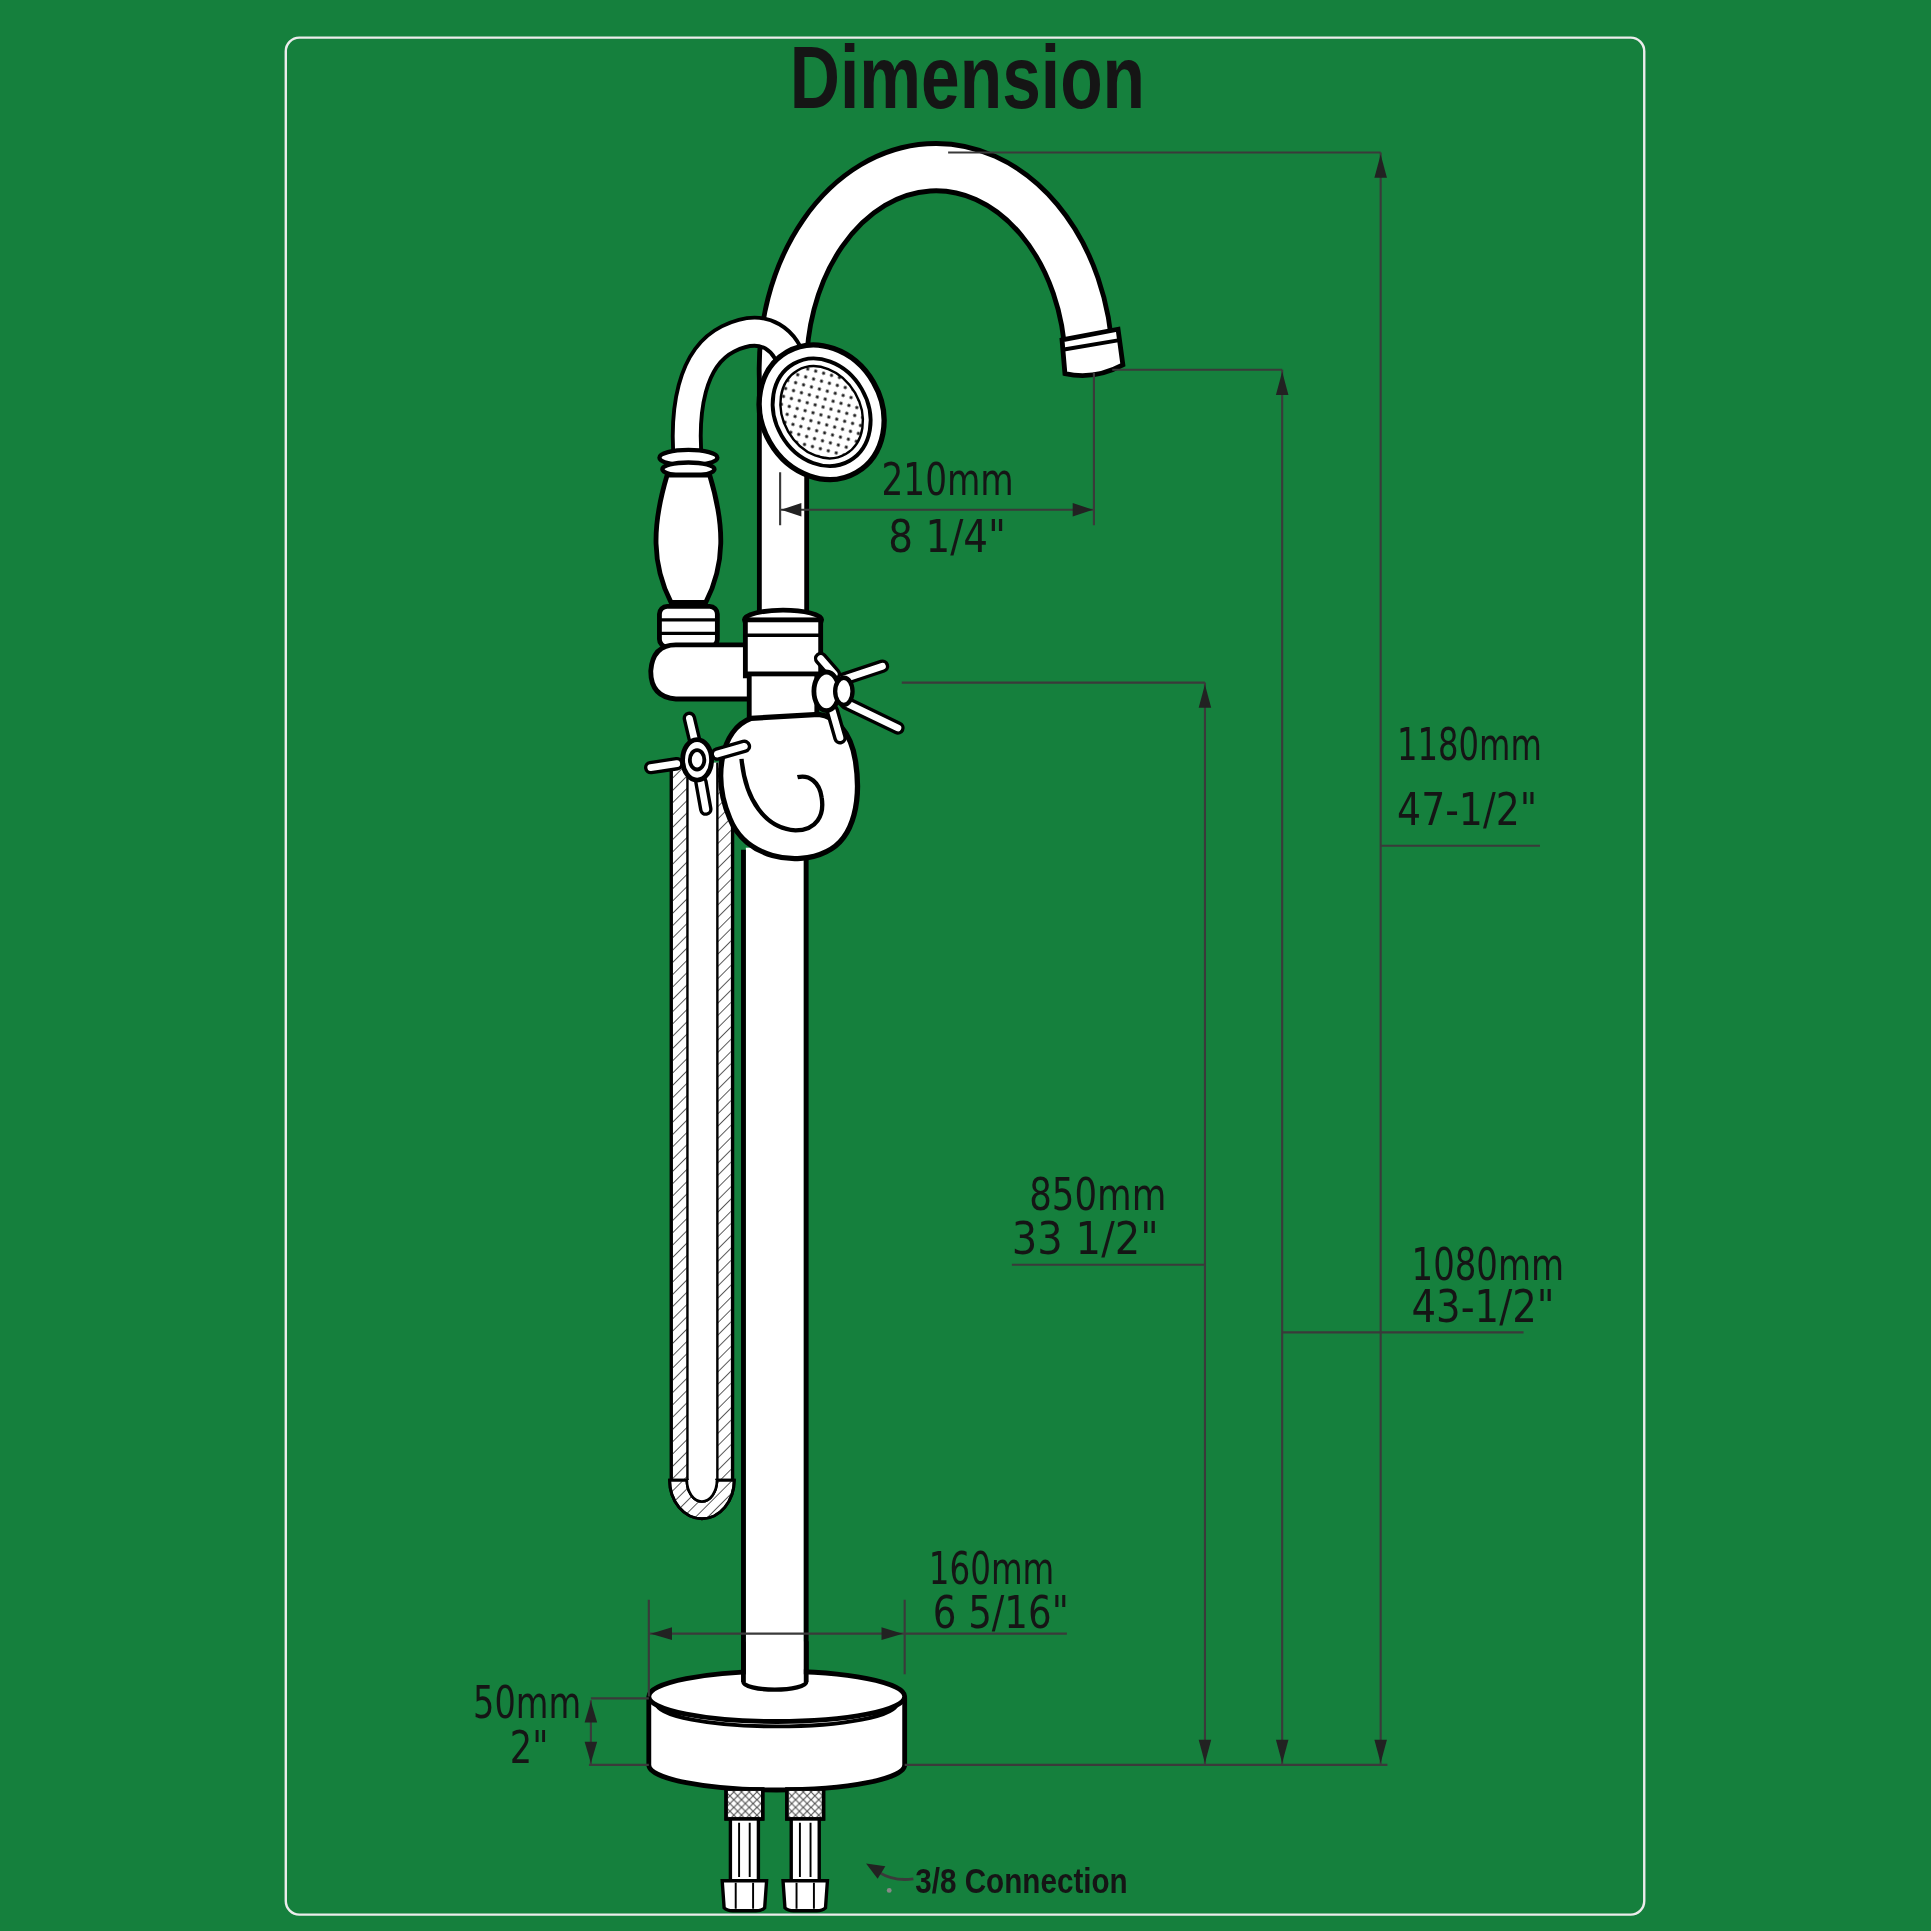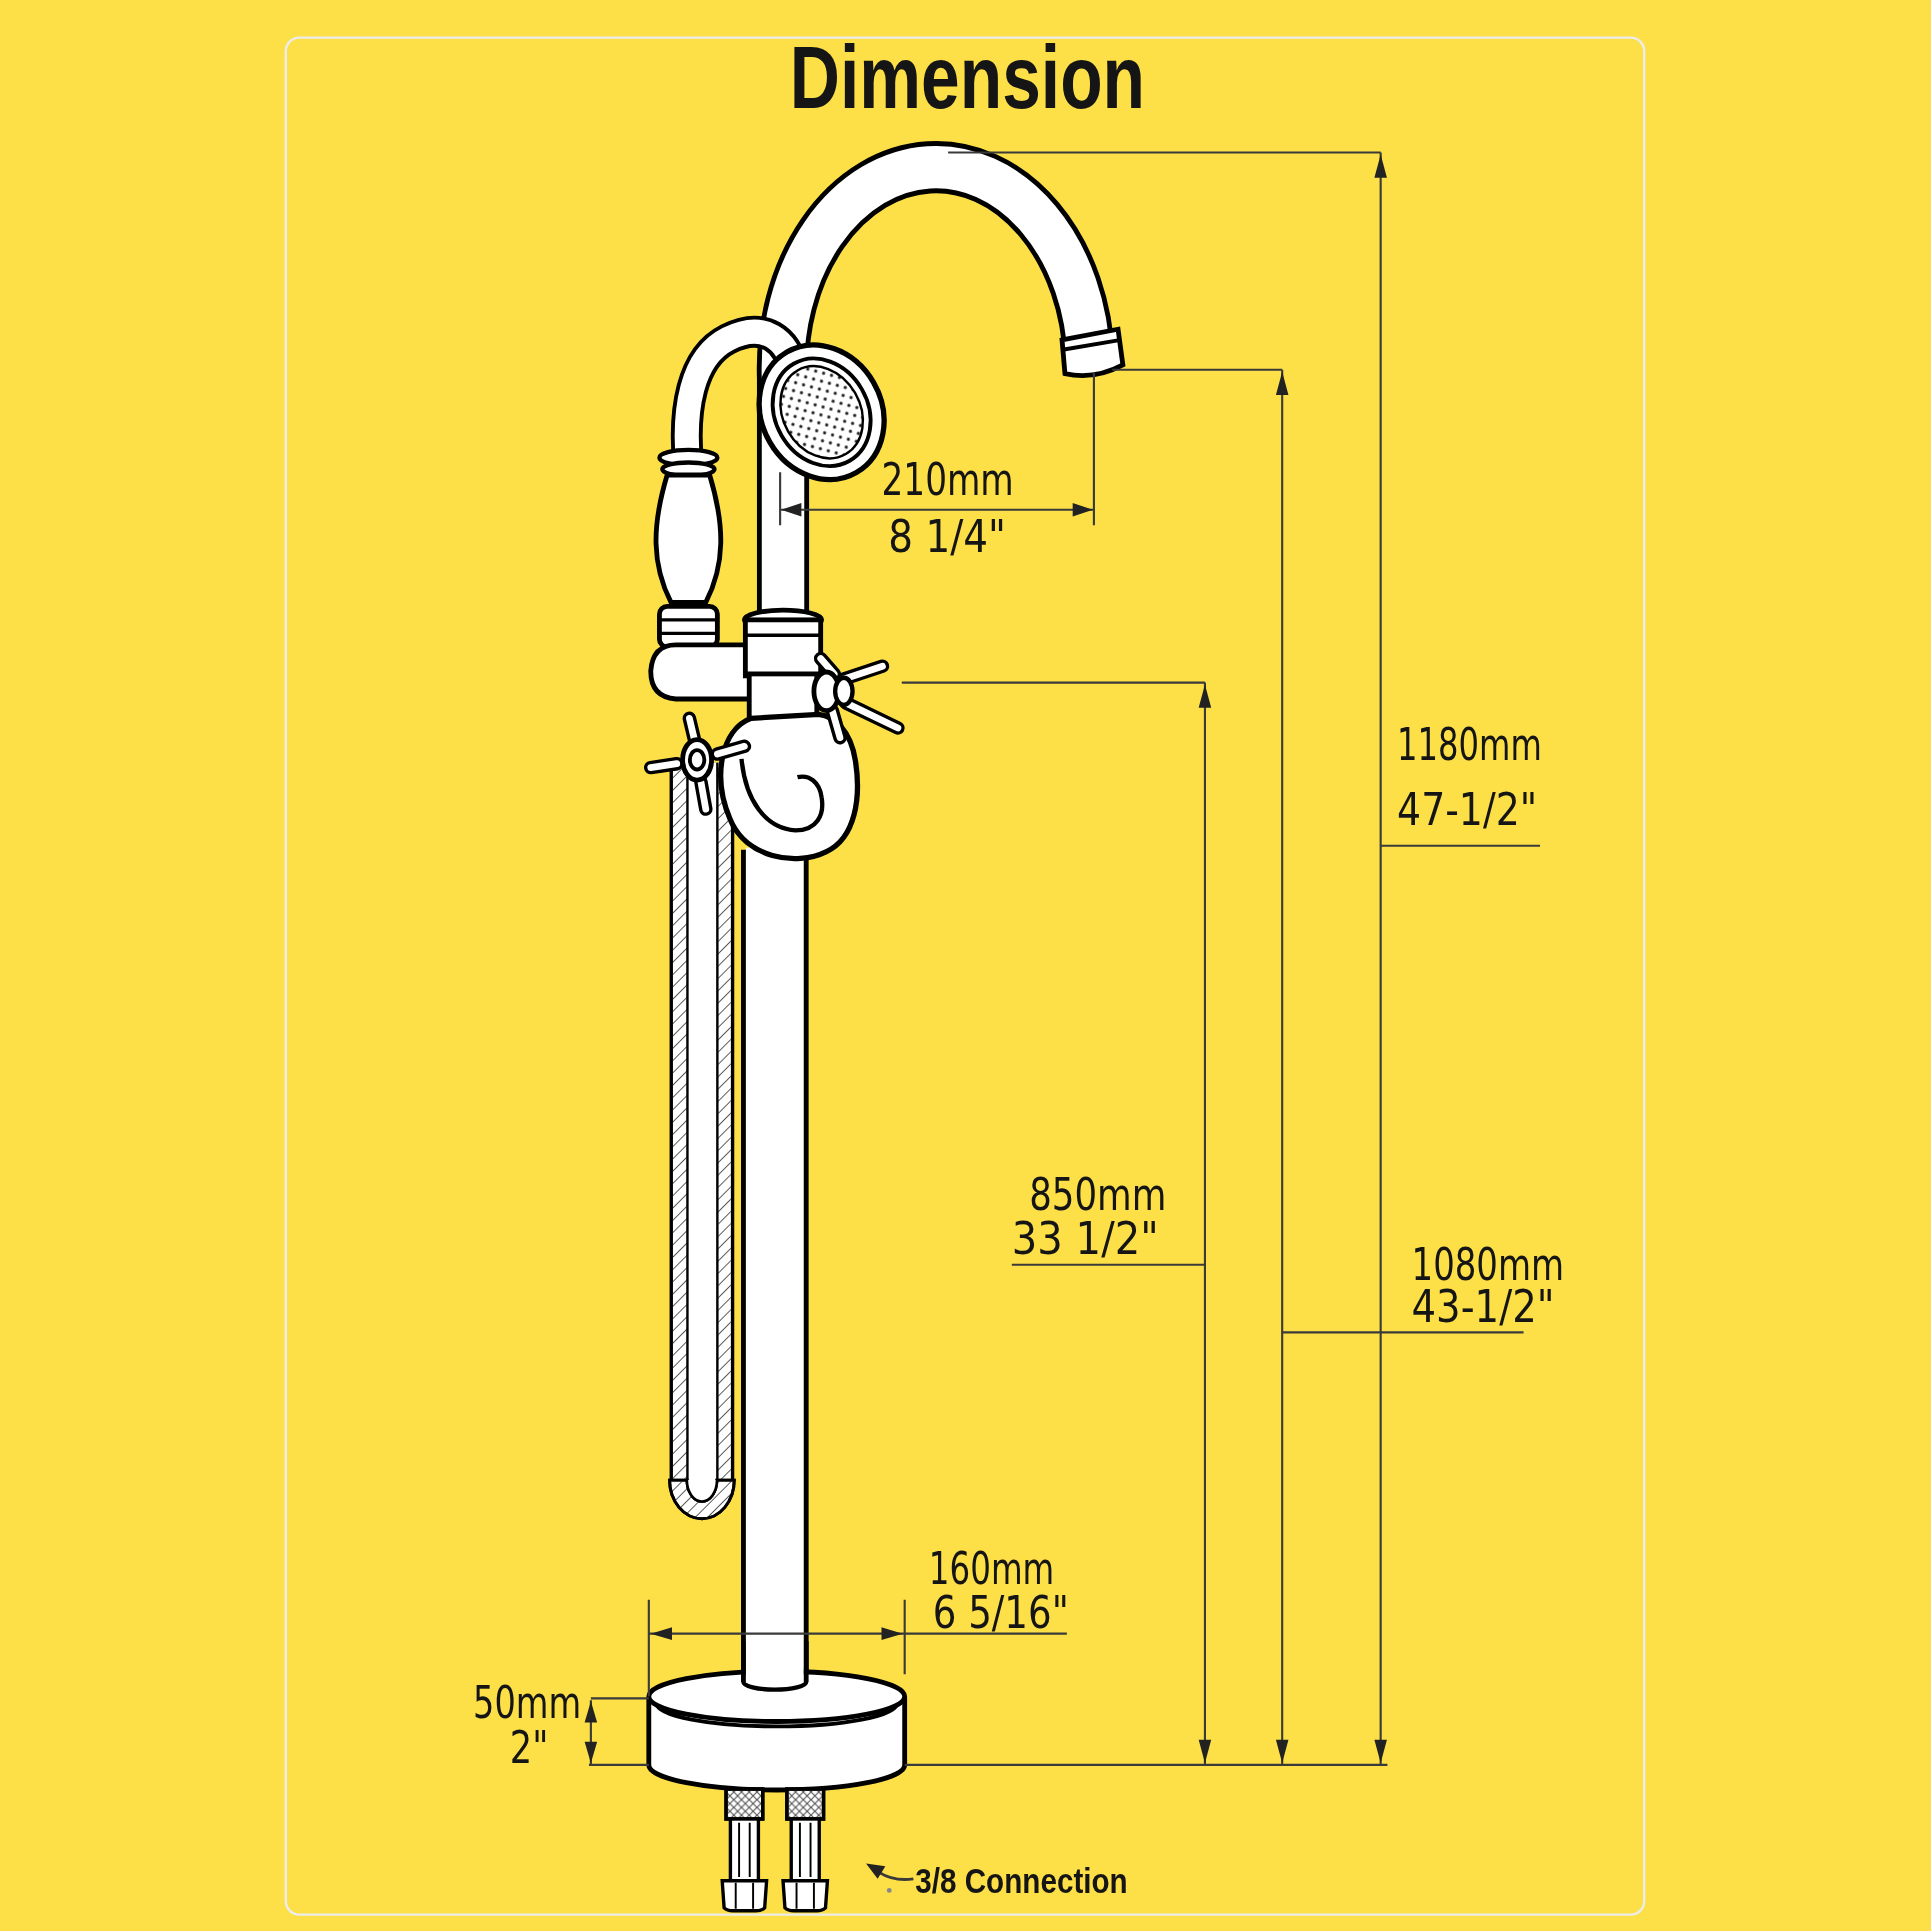--- a/index.html
+++ b/index.html
@@ -1,16 +1,16 @@
 <!DOCTYPE html>
 <html><head>
 <meta charset="utf-8">
 <style>
   html,body{margin:0;padding:0;background:#fff;}
-  .stage{position:relative;width:1931px;height:1931px;background:#fde047;overflow:hidden;
+  .stage{position:relative;width:1931px;height:1931px;background:#15803d;overflow:hidden;
          font-family:"DejaVu Sans",sans-serif;}
   svg{display:block}
   text{fill:#151515;}
   .dimlabel{font-family:"DejaVu Sans",sans-serif;font-size:46px;}
   .titlelabel{font-family:"Liberation Sans",sans-serif;font-weight:bold;font-size:92px;}
   .connlabel{font-family:"Liberation Sans",sans-serif;font-weight:bold;font-size:36px;}
 </style>
 </head>
 <body>
 

